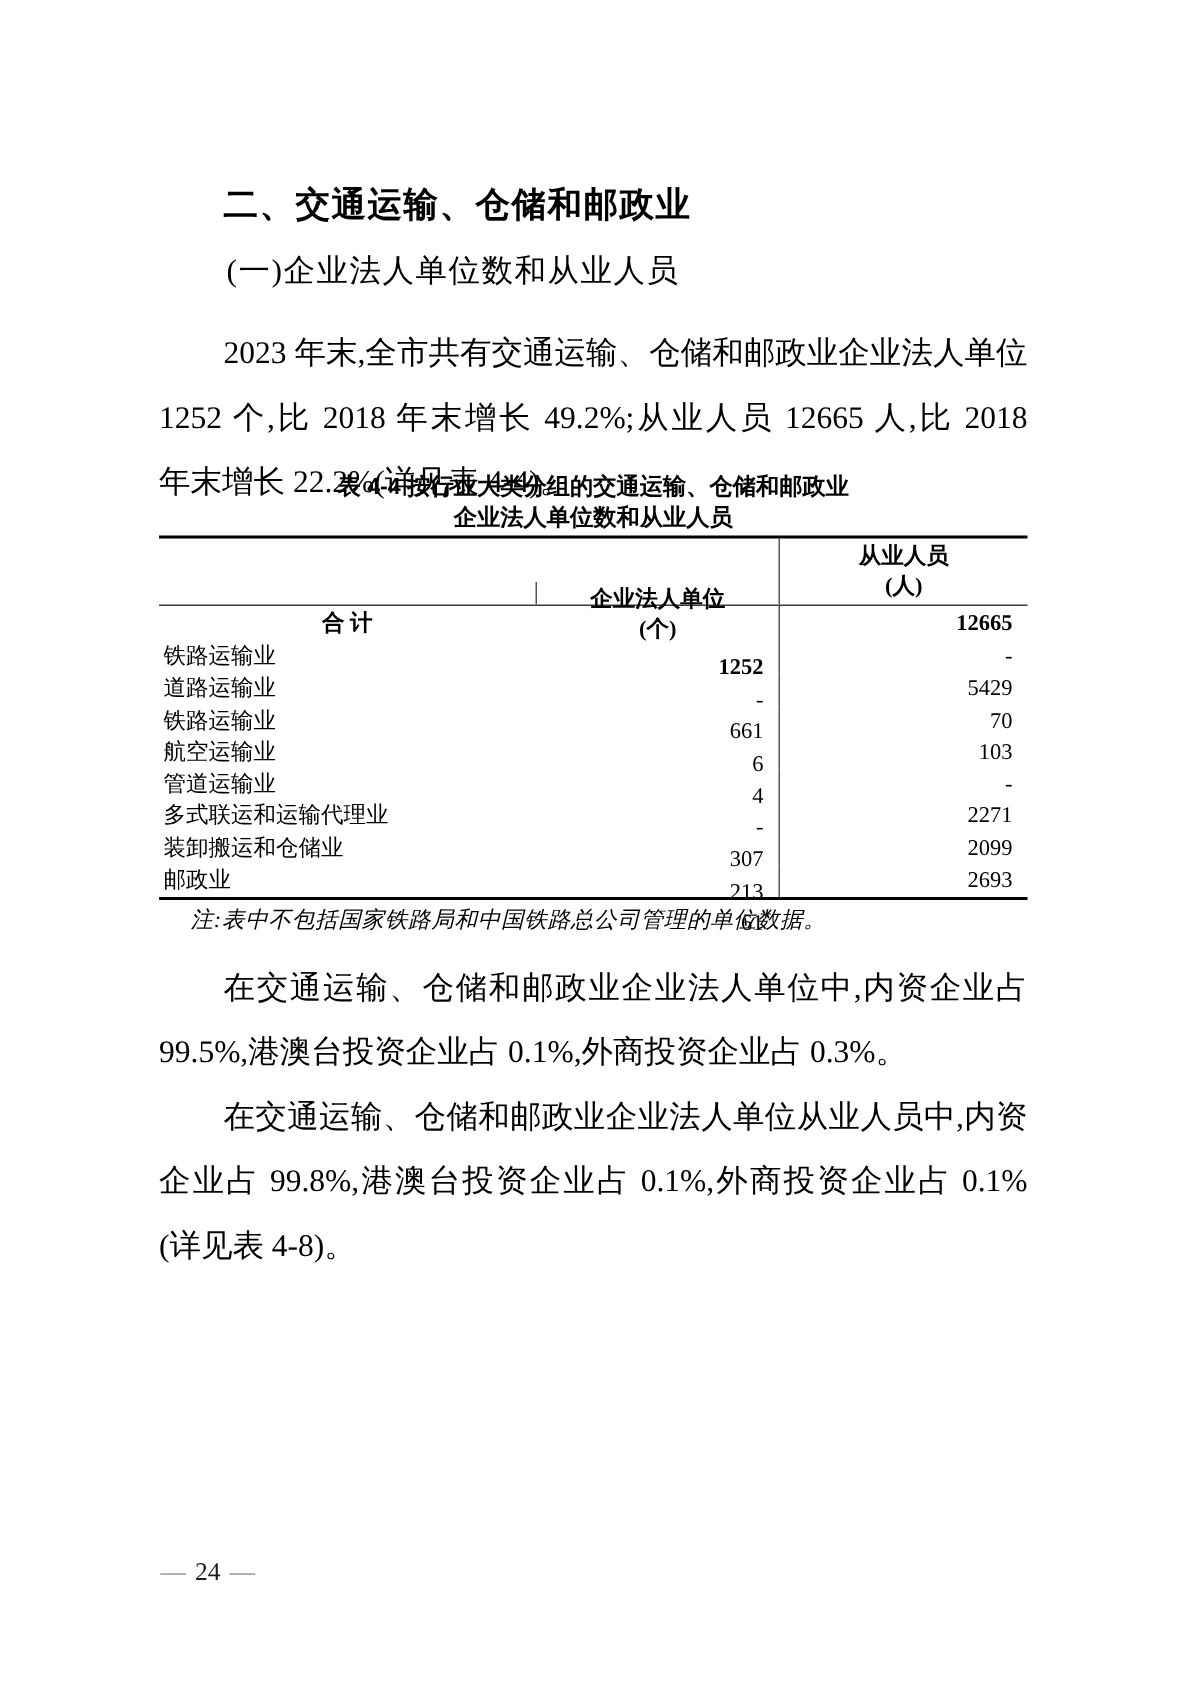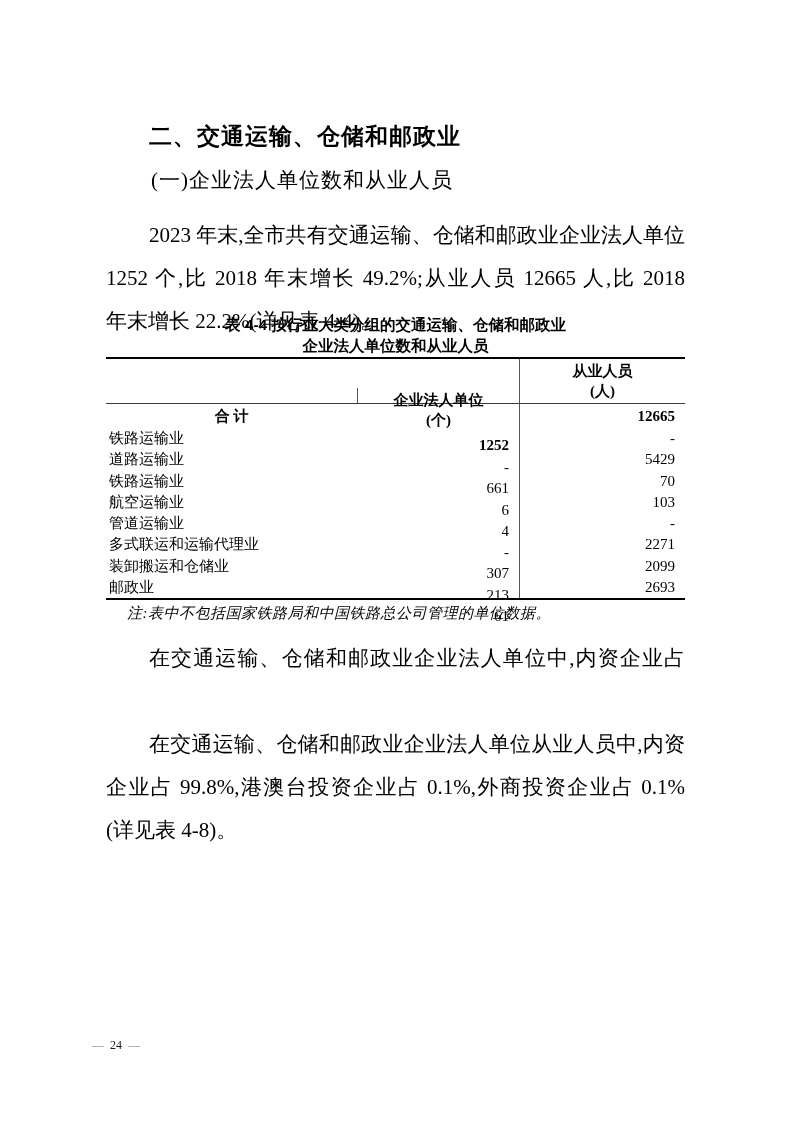--- a/index.html
+++ b/index.html
@@ -78,22 +78,22 @@
   .num { text-align: right; padding-right: 10px; }
 
   .table-note {
     left: 127px; top: 604px;
     font-size: 15px;
     font-style: italic;
     letter-spacing: 0.5px;
   }
 
   .footer {
-    left: 92px; top: 1038px;
-    font-size: 12px;
+    left: 107px; top: 1038px;
+    font-size: 17px;
   }
   .footer .dash { color: #8a8a8a; }
   .footer .num-page { color: #1a1a1a; padding: 0 6px; }
 </style>
 </head>
 <body>
 
 <div class="abs heading">二、交通运输、仓储和邮政业</div>
 
 <div class="abs subheading">(一)企业法人单位数和从业人员</div>
@@ -166,20 +166,21 @@
     <div class="c1">邮政业</div>
     <div class="c2 num">61</div>
     <div class="c3 num">2693</div>
   </div>
 </div>
 
 <div class="abs table-note">注:表中不包括国家铁路局和中国铁路总公司管理的单位数据。</div>
 
 <div class="abs para" style="top:637px;">
   <div class="line first just">在交通运输、仓储和邮政业企业法人单位中,内资企业占</div>
+  <div class="line">99.5%,港澳台投资企业占 0.1%,外商投资企业占 0.3%。</div>
 </div>
 
 <div class="abs para" style="top:723px;">
   <div class="line first just">在交通运输、仓储和邮政业企业法人单位从业人员中,内资</div>
   <div class="line just">企业占 99.8%,港澳台投资企业占 0.1%,外商投资企业占 0.1%</div>
   <div class="line">(详见表 4-8)。</div>
 </div>
 
 <div class="abs footer">
   <span class="dash">—</span><span class="num-page">24</span><span class="dash">—</span>

